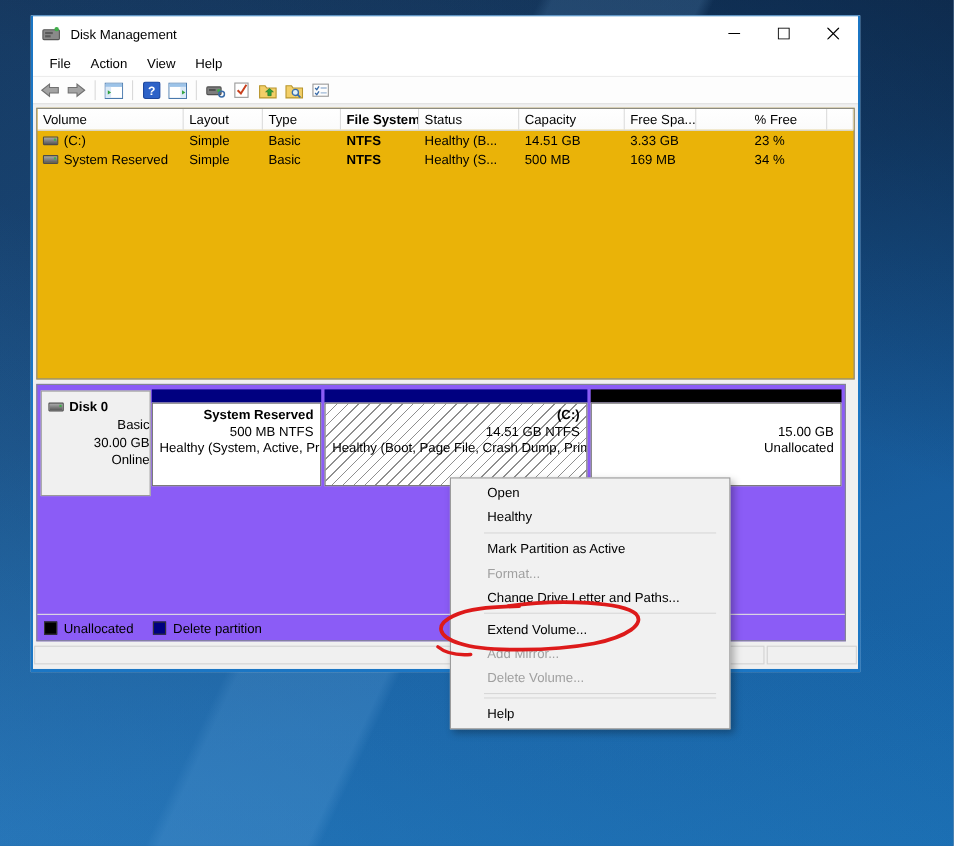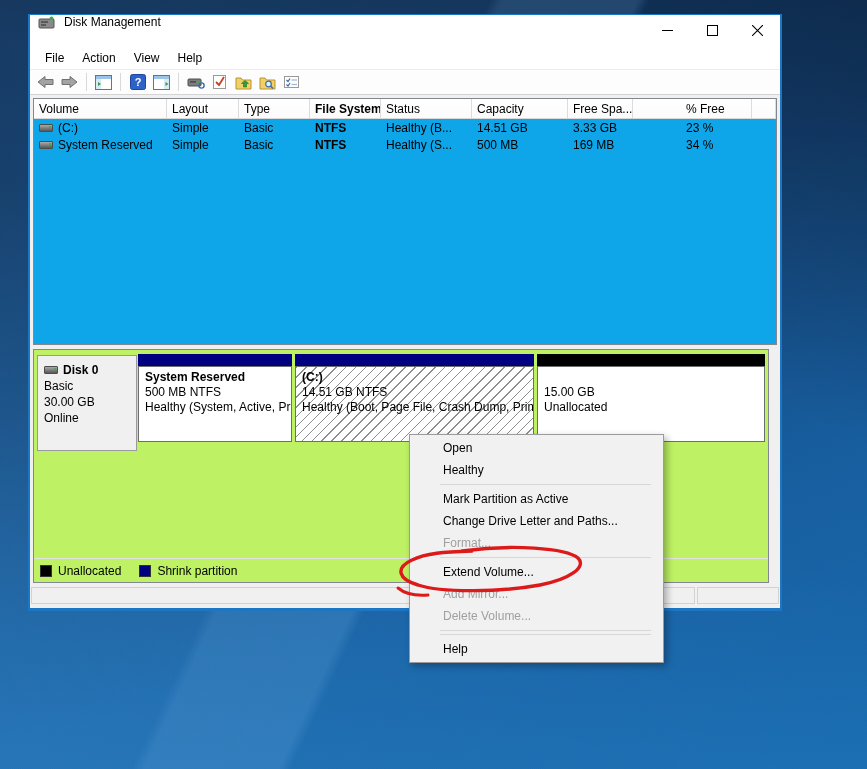--- a/index.html
+++ b/index.html
@@ -15,51 +15,51 @@
       linear-gradient(25deg, rgba(40,130,200,0.50) 0%, rgba(40,130,200,0.0) 50%),
       linear-gradient(160deg, #0a2b52 0%, #0d3c6e 38%, #11589a 70%, #1266ab 100%);
   }
 
   
   .window{
     position:absolute; left:28px; top:14px; width:754px; height:597px;
     background:#fff;
     border:2px solid #1b76c4; border-top-width:1px; border-bottom-width:3px;
   }
-  .titlebar{ position:absolute; left:0; top:0; right:0; height:32px; background:#fff; display:flex; align-items:flex-start; }
+  .titlebar{ position:absolute; left:0; top:0; right:0; height:32px; background:#fff; display:flex; align-items:center; }
   .title-icon{ margin-left:8px; width:18px; height:16px; position:relative; }
   .title-text{ margin-left:8px; font-size:12px; }
   .caption-buttons{ position:absolute; right:0; top:0; height:30px; display:flex; }
   .cap-btn{ width:45px; height:30px; display:flex; align-items:center; justify-content:center; }
   .cap-btn svg{ display:block; }
 
   .menubar{ position:absolute; left:0; top:32px; right:0; height:22px; background:#fff; display:flex; align-items:center; padding-left:6px; }
   .menubar .menu-item{ padding:3px 9px; }
 
   .toolbar{ position:absolute; left:0; top:54px; right:0; height:26px; background:#fdfdfd;
     border-top:1px solid #ececec; border-bottom:1px solid #d4d4d4; display:flex; align-items:center; padding-left:5px; gap:3px; }
   .tb-icon{ width:21px; height:20px; display:flex; align-items:center; justify-content:center; }
   .tb-sep{ width:1px; height:18px; background:#d9d9d9; margin:0 3px; }
 
   .client{ position:absolute; left:0; top:80px; right:0; bottom:0; background:#f0f0f0; }
 
   
-  .list-view{ position:absolute; left:3px; top:3px; width:744px; height:247px; background:#0ea5e9; border:1px solid #828790; overflow:hidden; }
+  .list-view{ position:absolute; left:3px; top:3px; width:744px; height:247px; background:#eab308; border:1px solid #828790; overflow:hidden; }
   .lv-header{ display:flex; height:20px; background:linear-gradient(#ffffff,#fbfbfb); border-bottom:1px solid #d9d9d9; }
   .lv-header .hcell{ padding:3px 0 0 5px; border-right:1px solid #dcdcdc; overflow:hidden; white-space:nowrap; }
   .lv-row{ display:flex; height:17px; align-items:center; }
   .lv-row .cell{ padding-left:5px; overflow:hidden; white-space:nowrap; }
   .c1{width:133px;} .c2{width:72px;} .c3{width:71px;} .c4{width:71px;font-weight:bold;} .c5{width:91px;}
   .c6{width:96px;} .c7{width:65px;} .c8{width:71px;margin-left:48px;} .c9{flex:1;}
   .vol-cell{ display:flex; align-items:center; gap:5px; }
   .drive-ico{ width:14px; height:8px; background:linear-gradient(#a9a9a9,#585858); border:1px solid #4c4c4c; border-radius:1px; position:relative; flex:0 0 auto; }
   .drive-ico::after{ content:""; position:absolute; right:1px; top:1px; width:2px; height:2px; background:#3fae49; }
 
   
-  .bottom-pane{ position:absolute; left:3px; top:254px; width:736px; height:234px; background:#bef264; border:1px solid #828790; }
+  .bottom-pane{ position:absolute; left:3px; top:254px; width:736px; height:234px; background:#8b5cf6; border:1px solid #828790;text-align:right; }
   .disk-row{ position:absolute; left:0; top:0; right:0; height:100px; }
   .disk-info{ position:absolute; left:3px; top:5px; width:100px; height:96px; background:#f0f0f0; border:1px solid #9a9a9a; padding:6px 0 0 6px; line-height:16px; }
   .disk-info .disk-title{ display:flex; align-items:center; gap:5px; font-weight:bold; }
   .part-strip{ position:absolute; left:104px; top:4px; right:3px; display:flex; gap:3px; }
   .partition{ display:flex; flex-direction:column; }
   .p-sr{ width:154px; } .p-c{ width:239px; } .p-un{ flex:1; }
   .part-bar{ height:12px; }
   .part-body{ height:76px; background:#fff; border:1px solid #6e6e6e; padding:3px 6px; line-height:15px; overflow:hidden; white-space:nowrap; }
   .part-body.hatched{
     background-image:repeating-linear-gradient(135deg, #8f8f8f 0px, #8f8f8f 1px, rgba(0,0,0,0) 1px, rgba(0,0,0,0) 7px);
@@ -288,40 +288,40 @@
             </div>
           </div>
         </div>
         <div class="legend-strip">
           <span class="legend-item">
             <span class="swatch" style="background: rgb(0, 0, 0);"></span>
             <span>Unallocated</span>
           </span>
           <span class="legend-item">
             <span class="swatch" style="background: rgb(0, 0, 128);"></span>
-            <span>Shrink partition</span>
+            <span>Delete partition</span>
           </span>
         </div>
       </div>
 
       <div class="statusbar">
         <div class="sb-cell sb-left"></div>
         <div class="sb-cell sb-right"></div>
       </div>
 
     </div>
   </div>
 
   <div class="context-menu">
     <div class="cm-item">Open</div>
     <div class="cm-item">Healthy</div>
     <div class="cm-sep"></div>
     <div class="cm-item">Mark Partition as Active</div>
+    <div class="cm-item disabled">Format...</div>
     <div class="cm-item">Change Drive Letter and Paths...</div>
-    <div class="cm-item disabled">Format...</div>
     <div class="cm-sep"></div>
     <div class="cm-item">Extend Volume...</div>
     <div class="cm-item disabled">Add Mirror...</div>
     <div class="cm-item disabled">Delete Volume...</div>
     <div class="cm-sep"></div>
     <div class="cm-sep"></div>
     <div class="cm-item">Help</div>
   </div>
 
   <svg class="annotation" viewBox="0 0 210 64">

